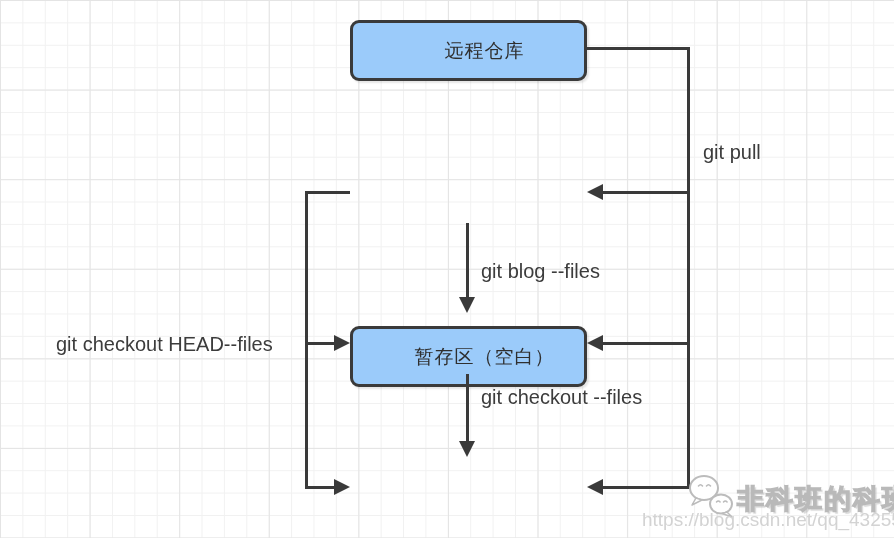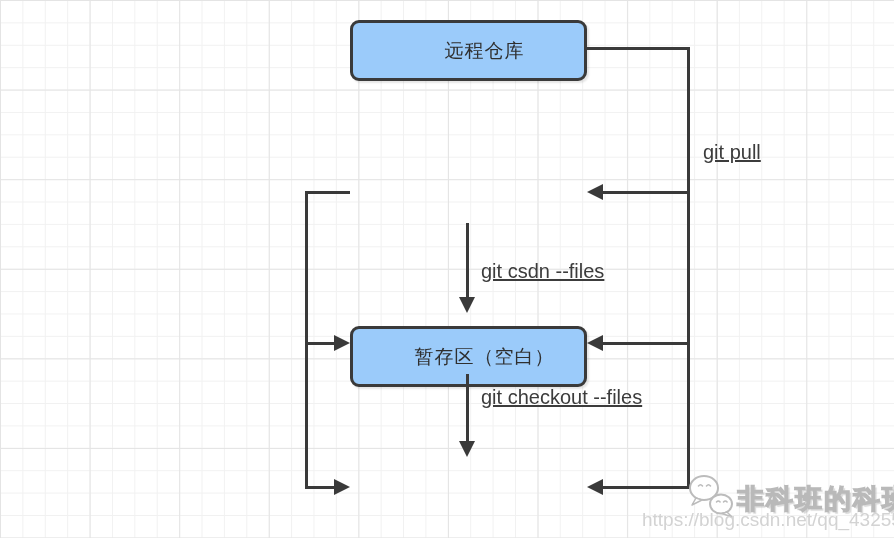--- a/index.html
+++ b/index.html
@@ -23,21 +23,21 @@
     padding-left:32px;
   }
   .hline,.vline{position:absolute;background:#3A3A3A;}
   .hline{height:3px;}
   .vline{width:3px;}
   .ah{position:absolute;width:0;height:0;}
   .ah-left{border-top:8px solid transparent;border-bottom:8px solid transparent;border-right:16px solid #3A3A3A;}
   .ah-right{border-top:8px solid transparent;border-bottom:8px solid transparent;border-left:16px solid #3A3A3A;}
   .ah-down{border-left:8px solid transparent;border-right:8px solid transparent;border-top:16px solid #3A3A3A;}
   .edge-label{
-    position:absolute;font-size:20px;color:#3c3c3c;white-space:nowrap;text-decoration:underline;
+    position:absolute;font-size:20px;color:#3c3c3c;white-space:nowrap;
   }
   .wm-brand{
     position:absolute;left:737px;top:481px;font-size:27px;font-weight:bold;white-space:nowrap;
     color:#ffffff;-webkit-text-stroke:1.2px #b9b9b9;
     text-shadow:2px 2px 1px rgba(170,170,170,0.45);letter-spacing:2px;
   }
   .wm-url{
     position:absolute;left:642px;top:509px;font-size:19px;color:#d3d3d3;white-space:nowrap;
   }
   .wm-icon{position:absolute;left:688px;top:474px;}
@@ -75,22 +75,23 @@
   <div class="hline" style="left:308px;top:486px;width:26px"></div>
   <div class="ah ah-right" style="left:334px;top:479px"></div>
 
   <div class="vline" style="left:466px;top:223px;height:74px"></div>
   <div class="ah ah-down" style="left:459px;top:297px"></div>
 
   <div class="vline" style="left:466px;top:374px;height:67px"></div>
   <div class="ah ah-down" style="left:459px;top:441px"></div>
 
   <div class="edge-label" style="left:703px;top:141px">git pull</div>
-  <div class="edge-label" style="left:481px;top:260px">git csdn --files</div>
+  <div class="edge-label" style="left:481px;top:260px">git blog --files</div>
   <div class="edge-label" style="left:481px;top:386px">git checkout --files</div>
+  <div class="edge-label" style="left:56px;top:333px">git checkout HEAD--files</div>
 
   <div class="wm-icon">
     <svg width="46" height="44" viewBox="0 0 46 44">
       <ellipse cx="16" cy="14" rx="14" ry="12" fill="#ffffff" stroke="#bcbcbc" stroke-width="2"></ellipse>
       <path d="M8 24 L4 31 L14 26 Z" fill="#ffffff" stroke="#bcbcbc" stroke-width="1.5" stroke-linejoin="round"></path>
       <path d="M10.5 12 q2 -2.5 4 0" fill="none" stroke="#bcbcbc" stroke-width="1.6" stroke-linecap="round"></path>
       <path d="M18.5 12 q2 -2.5 4 0" fill="none" stroke="#bcbcbc" stroke-width="1.6" stroke-linecap="round"></path>
       <ellipse cx="33" cy="30" rx="11" ry="9.5" fill="#ffffff" stroke="#bcbcbc" stroke-width="2"></ellipse>
       <path d="M39 38 L44 43 L34 39.5 Z" fill="#ffffff" stroke="#bcbcbc" stroke-width="1.5" stroke-linejoin="round"></path>
       <path d="M28.5 28 q1.8 -2.2 3.6 0" fill="none" stroke="#bcbcbc" stroke-width="1.5" stroke-linecap="round"></path>

